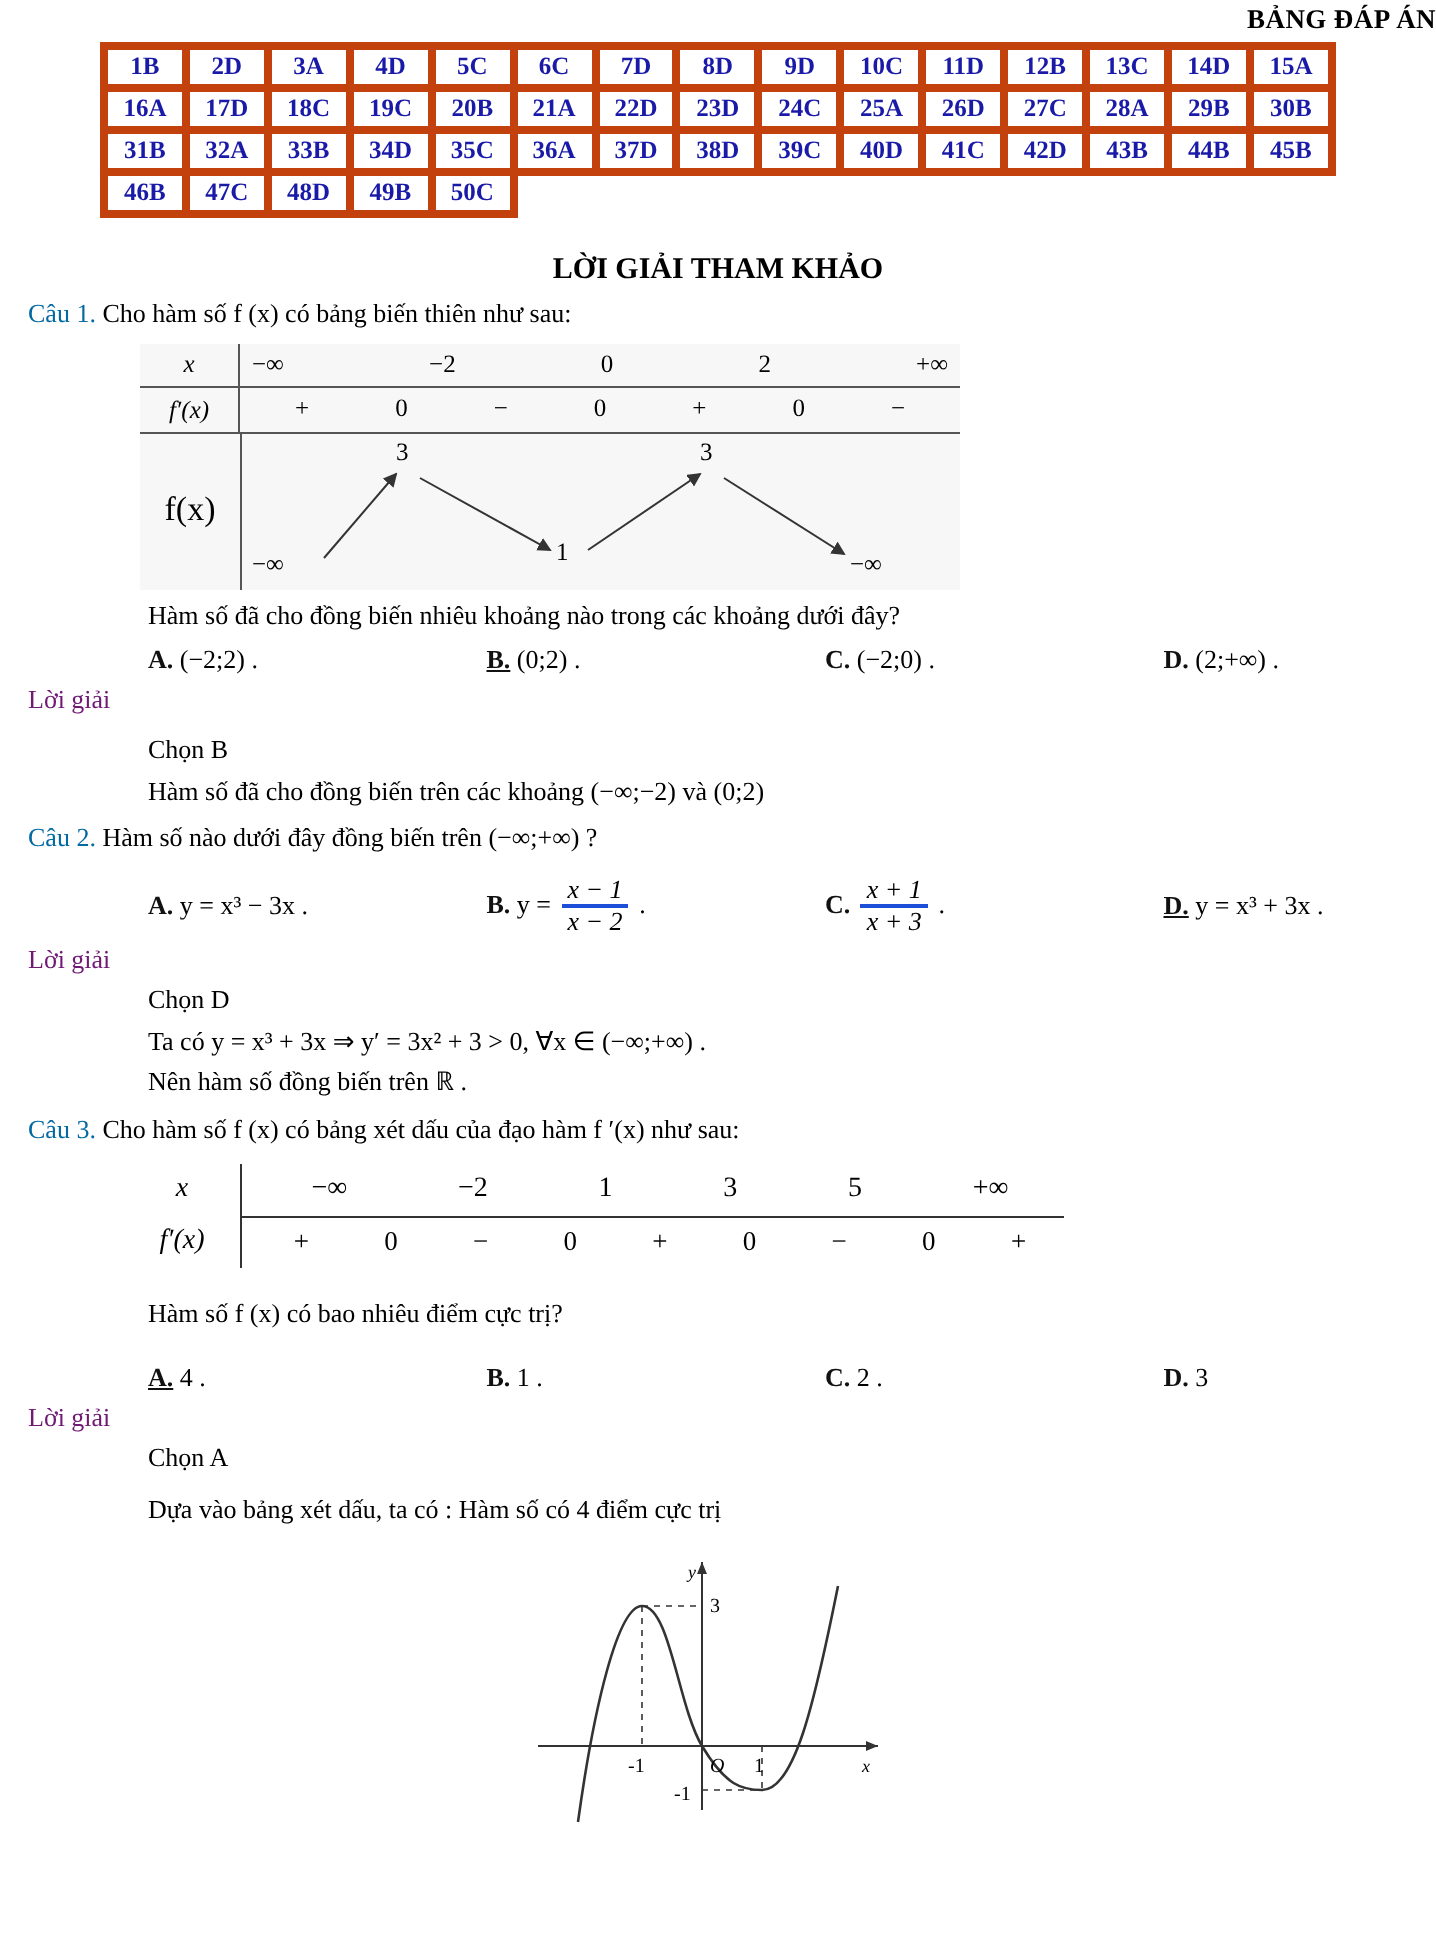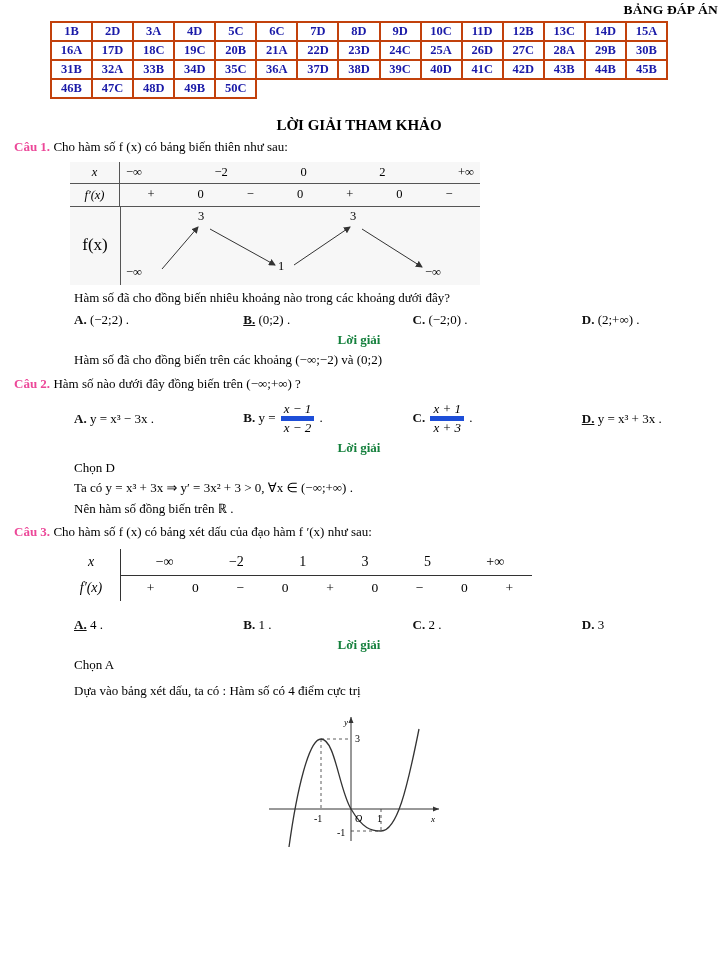--- a/index.html
+++ b/index.html
@@ -33,21 +33,21 @@
   .ans-wrap {
     width: 618px;
     margin: 3px auto 0 auto;
   }
   table.answers {
     border-collapse: collapse;
     width: 100%;
     table-layout: fixed;
   }
   table.answers td {
-    border: 2px solid #c2410c;
+    border: 4px solid #c2410c;
     text-align: center;
     font-weight: bold;
     color: #1a1aa8;
     font-size: 12.5px;
     height: 17px;
     padding: 0;
     font-family: "Liberation Serif", serif;
   }
   table.answers td.empty {
     border: none;
@@ -58,37 +58,36 @@
     text-align: center;
     font-weight: bold;
     font-size: 15px;
     margin-top: 18px;
     margin-bottom: 4px;
   }
   .content {
     padding: 0 14px 0 14px;
   }
   .q-label {
-    color: #ec4899;
-    font-weight: bold;
+    color: #0369a1;
+    font-weight: normal;
   }
   .para {
     margin: 3px 0;
     line-height: 1.35;
   }
   .indent {
     margin-left: 60px;
   }
   .indent2 {
     margin-left: 60px;
   }
   .loigiai {
-    color: #15803d;
-    font-weight: bold;
-    text-align: center;
+    color: #701a75;
+    font-weight: normal;
     margin: 4px 0 2px 0;
   }
   .choices {
     display: flex;
     margin: 6px 0 2px 0;
     padding-left: 60px;
     gap: 47px;
   }
   .choices .ch {
     width: 150px;
@@ -99,21 +98,21 @@
   .mathit { font-family: "Liberation Serif", serif; }
   .frac {
     display: inline-block;
     vertical-align: middle;
     text-align: center;
     font-style: italic;
     line-height: 1.1;
     margin: 0 2px;
   }
   .frac .num { display: block; padding: 0 3px; }
-  .frac .den { display: block; border-top: 5px solid #1d4ed8; padding: 0 3px; }
+  .frac .den { display: block; border-top: 2px solid #1d4ed8; padding: 0 3px; }
 
   
   .vartable {
     margin: 6px 0 4px 56px;
     width: 410px;
     position: relative;
     background: #fff;
   }
   .vt-row1 {
     display: flex;
@@ -364,20 +363,21 @@
         <b>C.</b>
         <span>(−2;0) .</span>
       </div>
       <div class="ch">
         <b>D.</b>
         <span>(2;+∞) .</span>
       </div>
     </div>
 
     <div class="loigiai">Lời giải</div>
+    <div class="para indent2" style="margin-top:8px">Chọn B</div>
     <div class="para indent2">Hàm số đã cho đồng biến trên các khoảng  (−∞;−2)  và  (0;2)</div>
 
     <div class="para" style="margin-top:6px">
       <span class="q-label">Câu 2.</span>
       <span>Hàm số nào dưới đây đồng biến trên  (−∞;+∞) ?</span>
     </div>
 
     <div class="choices" style="align-items:center;margin-top:10px">
       <div class="ch">
         <b>A.</b>
@@ -439,20 +439,21 @@
           <span>0</span>
           <span>+</span>
           <span>0</span>
           <span>−</span>
           <span>0</span>
           <span>+</span>
         </div>
       </div>
     </div>
 
+    <div class="para indent" style="margin-top:14px">Hàm số  f (x)  có bao nhiêu điểm cực trị?</div>
 
     <div class="choices" style="margin-top:16px">
       <div class="ch">
         <b class="ul">A.</b>
         <span>4 .</span>
       </div>
       <div class="ch">
         <b>B.</b>
         <span>1 .</span>
       </div>

